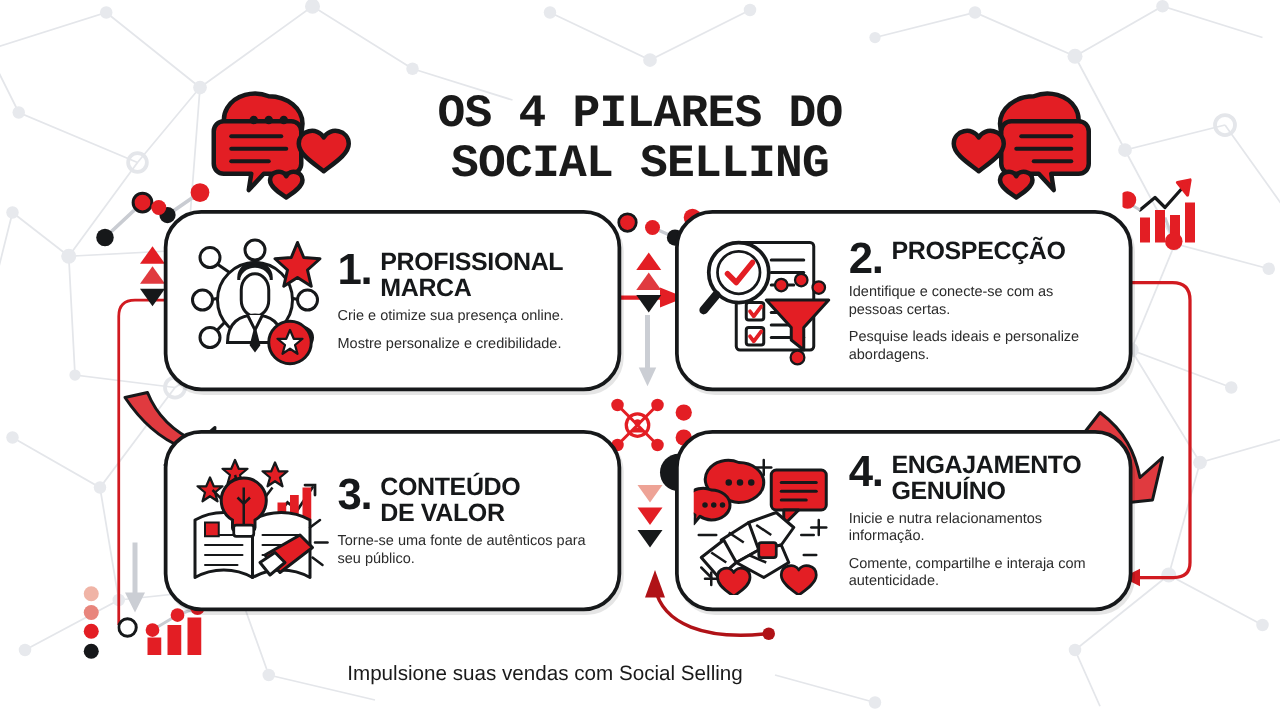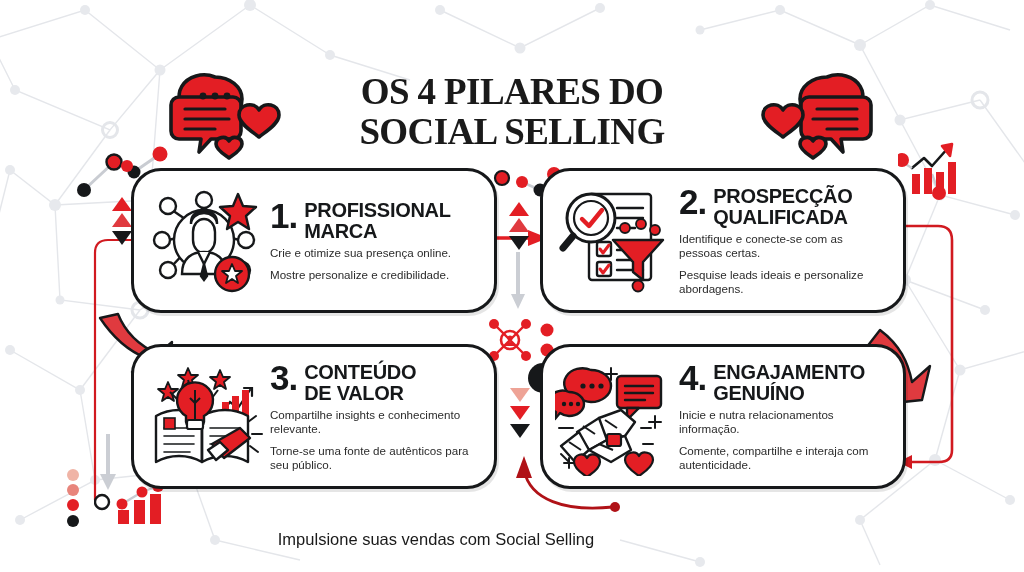--- a/index.html
+++ b/index.html
@@ -18,21 +18,21 @@
   
   .title-wrap{
     position:absolute;left:0;top:72px;width:1024px;text-align:center;z-index:5;
   }
   .title-line{
     font-weight:bold;
     font-size:37px;
     letter-spacing:-0.6px;
     line-height:40px;
     color:#1a1a1a;
-    font-family:Liberation Serif, serif;
+    font-family:Liberation Mono, monospace;
   }
 
   
   .deco{position:absolute;z-index:4;}
 
   
   #arrows{position:absolute;inset:0;width:1024px;height:572px;z-index:3;}
 
   
   .card{
@@ -414,21 +414,20 @@
           <circle cx="100" cy="48" r="5"></circle>
             <circle cx="83" cy="104" r="5.5"></circle>
         </g>
       </svg>
     </div>
     <div class="card-body">
       <div class="card-head">
         <div class="card-num">2.</div>
         <div>
           <div class="card-title">PROSPECÇÃO</div>
-          <div class="card-title">QUALIFICADA</div>
         </div>
       </div>
       <p class="card-p">Identifique e conecte-se com as pessoas certas.</p>
       <p class="card-p">Pesquise leads ideais e personalize abordagens.</p>
     </div>
   </div>
 
   <div class="card" style="left:131px;top:344px;width:366px;height:145px;">
     <div class="card-icon">
       <svg viewBox="0 0 120 118" width="120" height="118" xmlns="http://www.w3.org/2000/svg">
@@ -482,21 +481,20 @@
       </svg>
     </div>
     <div class="card-body">
       <div class="card-head">
         <div class="card-num">3.</div>
         <div>
           <div class="card-title">CONTEÚDO</div>
           <div class="card-title">DE VALOR</div>
         </div>
       </div>
-      <p class="card-p">Compartilhe insights e conhecimento relevante.</p>
       <p class="card-p">Torne-se uma fonte de autênticos para seu público.</p>
     </div>
   </div>
 
   <div class="card" style="left:540px;top:344px;width:366px;height:145px;">
     <div class="card-icon">
       <svg viewBox="0 0 120 118" width="120" height="118" xmlns="http://www.w3.org/2000/svg">
         <g stroke="#16181a" stroke-width="2.4" stroke-linejoin="round">
           <path d="M36 12 a20 16 0 1 1 0 32 a20 16 0 0 1 -12 -4 l-6 8 l1 -9 a18 15 0 0 1 17 -27 z" fill="#E31E24"></path>
           <path d="M14 34 a15 12 0 1 1 0 24 a15 12 0 0 1 -9 -3 l-5 6 l1 -7 a13 11 0 0 1 13 -20 z" fill="#E31E24"></path>

